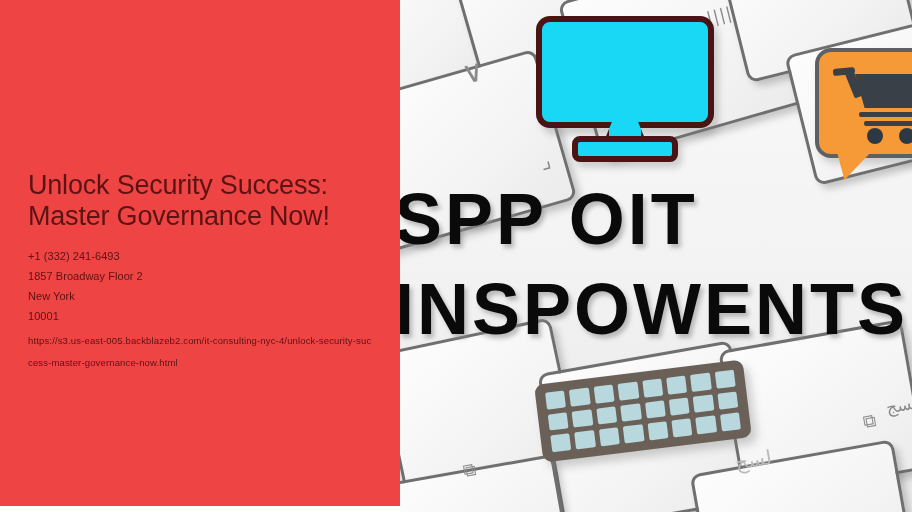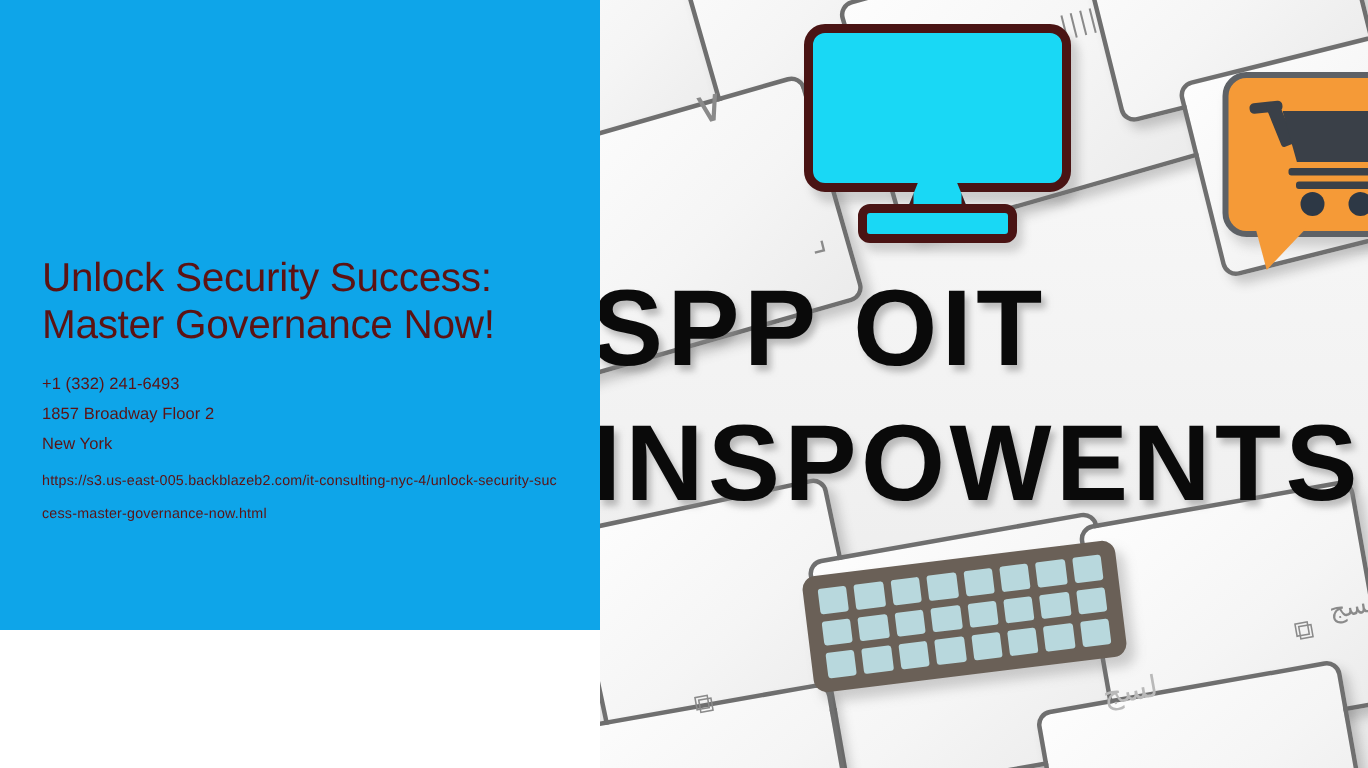--- a/index.html
+++ b/index.html
@@ -18,22 +18,22 @@
     width: 912px;
     height: 512px;
     display: flex;
     overflow: hidden;
   }
 
   
   .info-panel {
     position: relative;
     width: 400px;
-    height: 420px;
-    background: #0ea5e9;
+    height: 506px;
+    background: #ef4444;
     box-sizing: border-box;
     flex: 0 0 400px;
   }
   .info-inner {
     position: absolute;
     left: 28px;
     top: 170px;
     width: 345px;
   }
   .headline {
@@ -267,20 +267,21 @@
 
       <h1 class="headline">Unlock Security Success: Master Governance Now!</h1>
 
 
       <p class="contact-line">+1 (332) 241-6493</p>
 
       <p class="contact-line">1857 Broadway Floor 2</p>
 
       <p class="contact-line">New York</p>
 
+      <p class="contact-line">10001</p>
 
       <p class="url-text">https://s3.us-east-005.backblazeb2.com/it-consulting-nyc-4/unlock-security-success-master-governance-now.html</p>
     </div>
   </div>
 
   <div class="visual-panel">
 
     <div class="kb-surface"></div>
 
     <div class="keycap" style="left:-64px; top:-40px; width:150px; height:126px; transform:rotate(-16deg);"></div>

